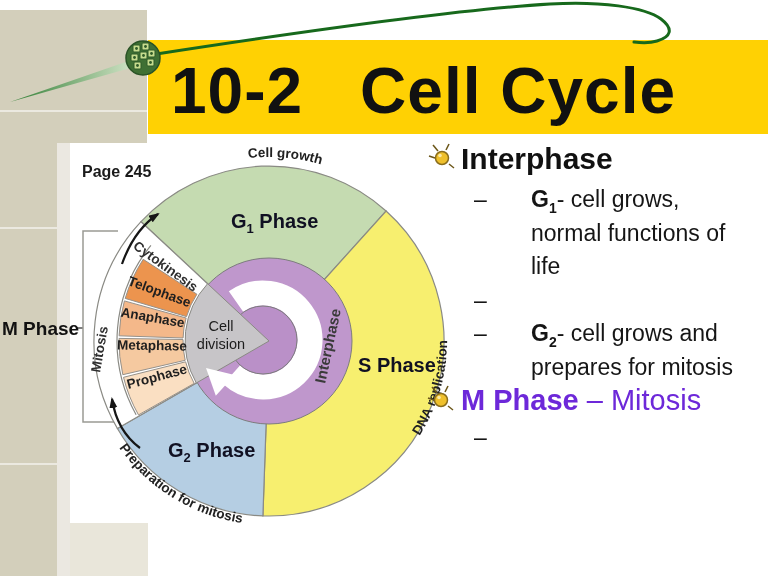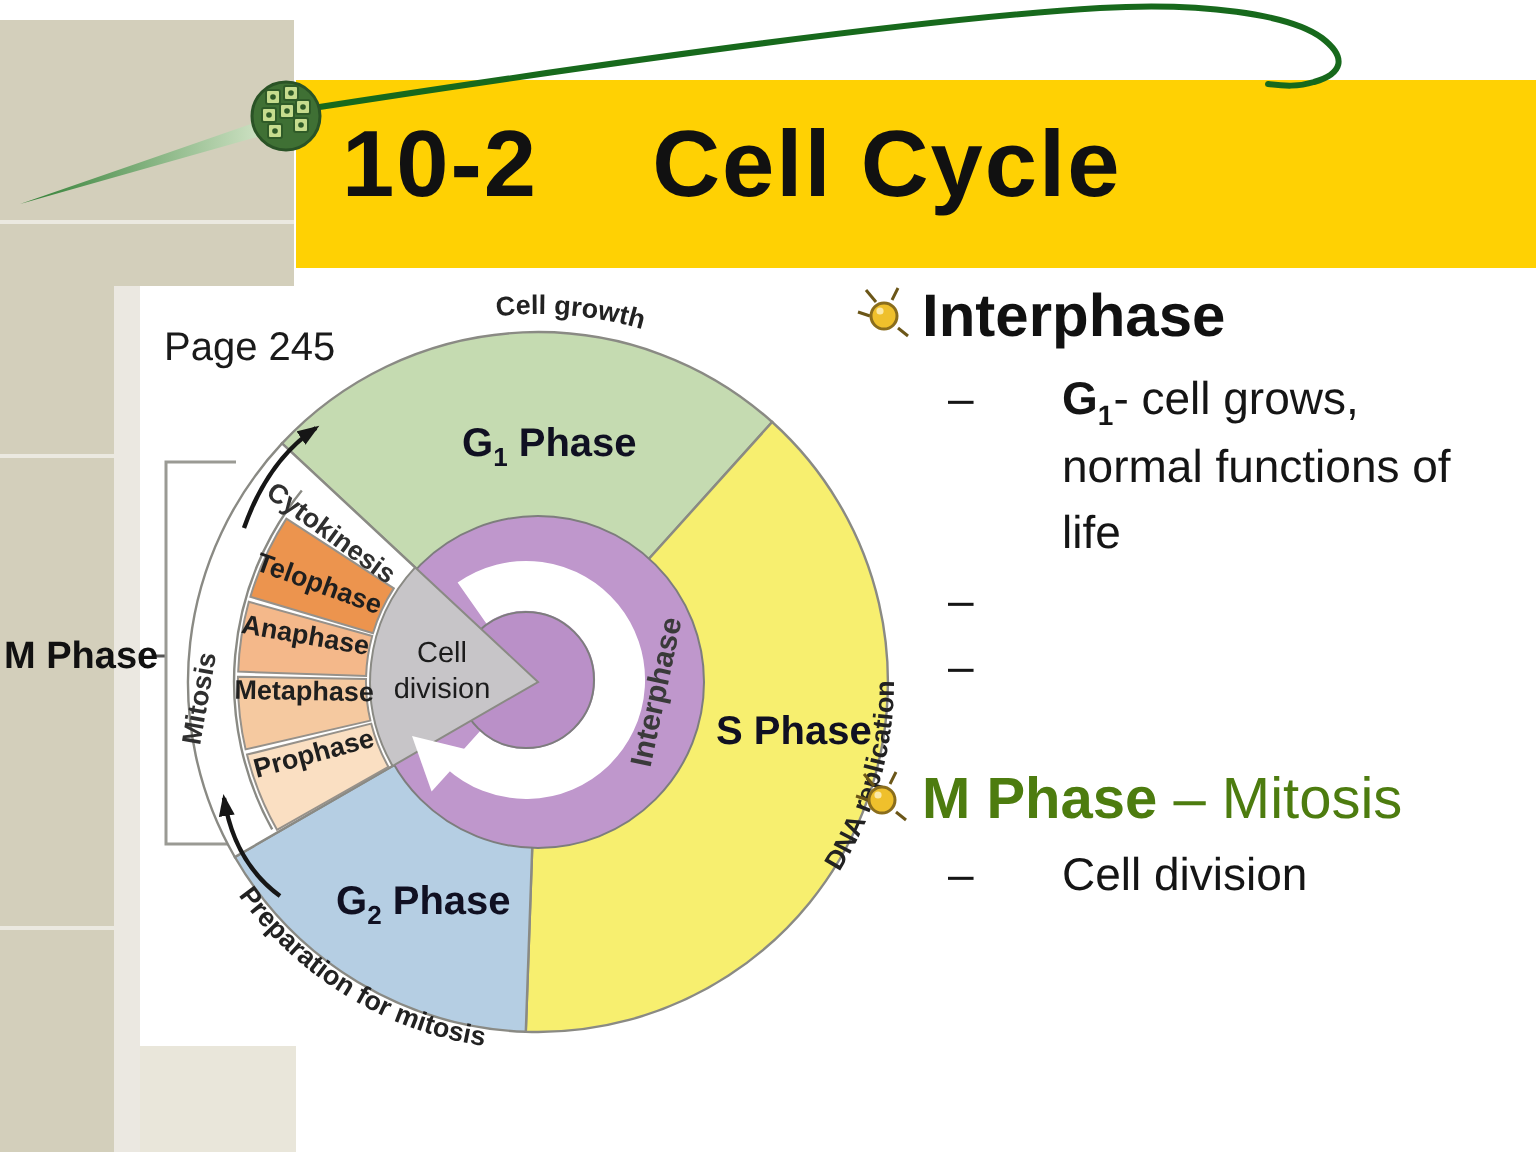--- a/index.html
+++ b/index.html
@@ -8,35 +8,35 @@
   .abs{position:absolute;}
   
   .tan-top{left:0;top:10px;width:147px;height:133px;background:#d3cfbb;}
   .tan-col{left:0;top:10px;width:57px;height:566px;background:#d3cfbb;}
   .light-strip{left:57px;top:143px;width:13px;height:433px;background:#ebe8e1;}
   .beige-block{left:70px;top:523px;width:78px;height:53px;background:#e9e6da;}
   .panel{left:70px;top:143px;width:390px;height:380px;background:#ffffff;}
   .tl{background:rgba(255,255,255,.55);height:2px;}
   
   .titlebar{left:148px;top:40px;width:620px;height:94px;background:#ffd103;}
-  .title-inner{padding:14px 0 0 23px;font-size:47px;font-weight:bold;color:#111;
+  .title-inner{padding:14px 0 0 23px;font-size:64px;font-weight:bold;color:#111;
                letter-spacing:1px;white-space:nowrap;}
   .title-text{margin-left:57px;}
   
-  .page-label{left:82px;top:163px;font-size:20px;color:#1a1a1a;}
+  .page-label{left:82px;top:163px;font-size:16px;color:#1a1a1a;font-weight:bold;}
   .mphase-left{left:2px;top:318px;font-size:19px;font-weight:bold;color:#111;}
   
   .head1{left:461px;top:142px;font-size:30px;font-weight:bold;color:#111;}
   .blist{left:474px;top:183px;width:262px;}
   .bitem{display:flex;font-size:23px;color:#151515;line-height:33.5px;}
   .bdash{width:26px;flex:0 0 26px;}
   .btext{width:232px;margin-left:31px;}
   .bbold{font-weight:bold;}
   sub{font-size:14px;line-height:0;}
-  .head2{left:461px;top:384px;font-size:29px;color:#4d7c0f;white-space:nowrap;}
+  .head2{left:461px;top:384px;font-size:29px;color:#6d28d9;white-space:nowrap;}
   .head2 .bbold{font-weight:bold;}
   .m-item{left:474px;top:421px;}
   svg text{font-family:"Liberation Sans",sans-serif;}
 </style>
 </head>
 <body>
 
 <div id="slide">
 
   <div class="abs tan-top"></div>
@@ -176,23 +176,23 @@
   <div class="abs blist">
     <div class="bitem">
       <span class="bdash">–</span>
       <span class="btext"><span class="bbold">G</span><sub class="bbold">1</sub><span>- cell grows, normal functions of life</span></span>
     </div>
     <div class="bitem">
       <span class="bdash">–</span>
     </div>
     <div class="bitem">
       <span class="bdash">–</span>
+      <span class="btext"><span class="bbold">G</span><sub class="bbold">2</sub><span>- cell grows and prepares for mitosis</span></span>
     </div>
   </div>
 
   <div class="abs head2"><span class="bbold">M Phase</span><span> – Mitosis</span></div>
 
   <div class="abs m-item bitem">
     <span class="bdash">–</span>
-    <span class="btext">Cell division</span>
   </div>
 
 </div>
 
 </body></html>

